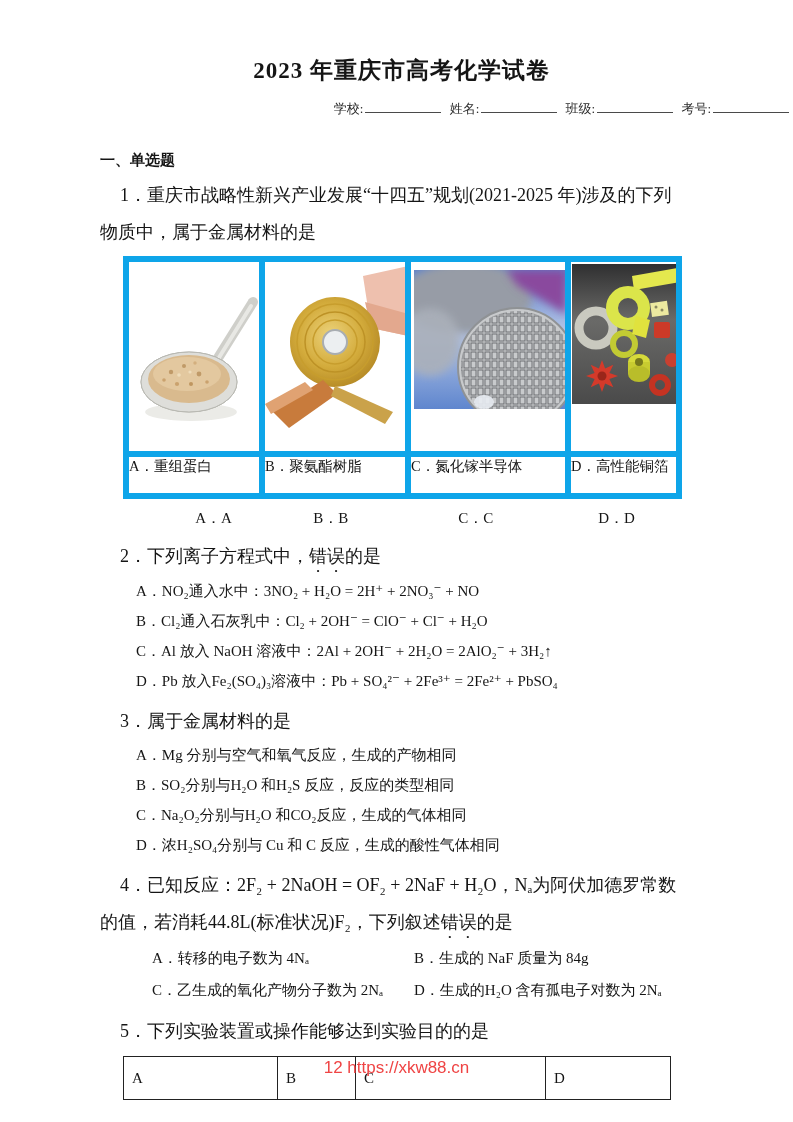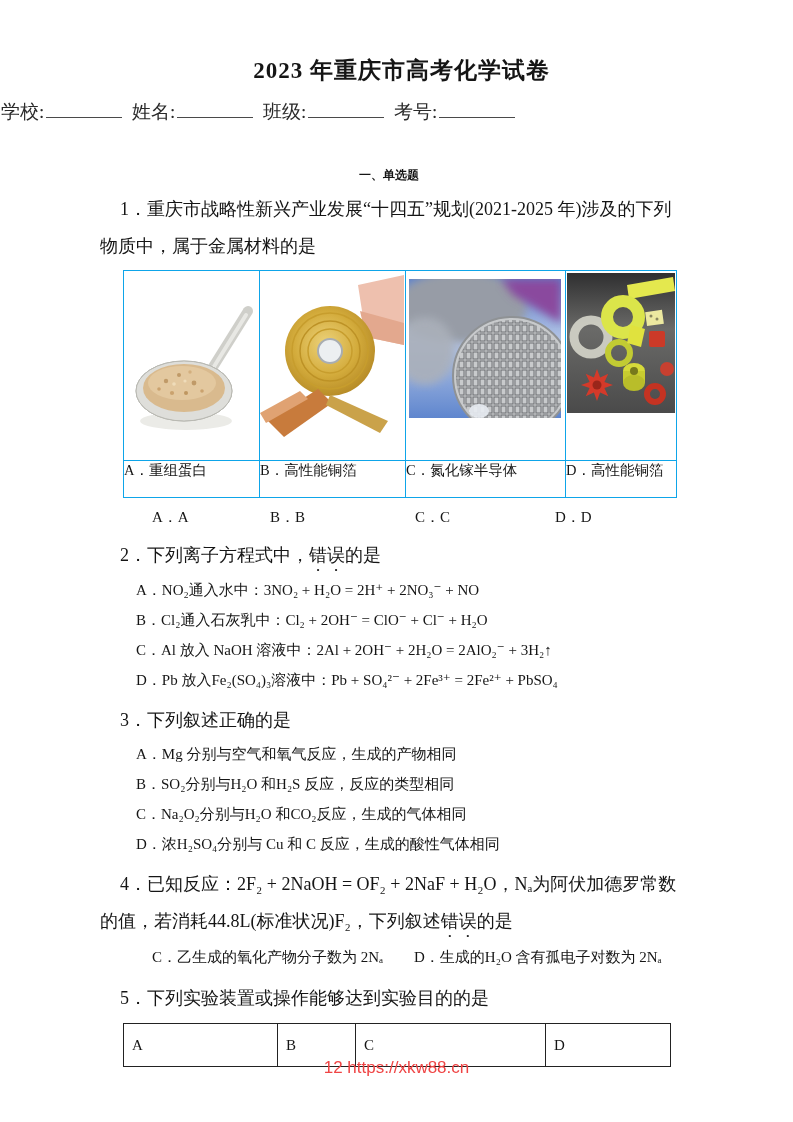--- a/index.html
+++ b/index.html
@@ -3,37 +3,37 @@
 <meta charset="utf-8">
 <style>
   html,body { margin:0; padding:0; background:#ffffff; }
   .page {
     position:relative; width:793px; height:1122px; margin:0 auto;
     background:#ffffff; overflow:hidden;
     font-family:"Liberation Serif","DejaVu Serif",serif; color:#151515;
   }
   .title { margin:0; padding-top:56px; text-align:center;
     font-size:23px; font-weight:bold; letter-spacing:1px; line-height:30px;padding-left:10px; }
-  .info-line { margin-top:13px; text-align:left; font-size:19px; color:#2a2a2a; white-space:nowrap; }
+  .info-line { margin-top:13px; text-align:right; font-size:13px; color:#2a2a2a; white-space:nowrap; }
   .info-line .fld { margin:0 1px; }
   .blank { display:inline-block; width:76px; height:13px; border-bottom:1px solid #4a4a4a; margin:0 3px 0 2px; }
   .content { margin-left:100px; width:578px; }
-  .section-heading { margin-top:42px; font-size:12px; font-weight:bold;text-align:center; }
+  .section-heading { margin-top:33px; font-size:15px; font-weight:bold; }
   .q-text { font-size:18px; line-height:37px; margin:7px 0 0 0; text-indent:20px; }
   .opt { font-size:15px; line-height:30px; margin-left:36px; }
   .em { text-emphasis:filled dot #151515; -webkit-text-emphasis:filled dot #151515;
         text-emphasis-position:under right; -webkit-text-emphasis-position:under; }
   
   .img-table { border-collapse:collapse; table-layout:fixed; width:553px; margin:5px 0 0 23px; }
-  .img-table td { border:1px solid #0ea5e9; padding:0; vertical-align:top; overflow:hidden; background:#fff; }
+  .img-table td { border:6px solid #0ea5e9; padding:0; vertical-align:top; overflow:hidden; background:#fff; }
   .photo-cell { height:189px; }
   .label-cell { height:36px; font-size:14.5px; padding:0 0 0 7px; vertical-align:middle; }
   .photo { display:block; }
   
-  .opt-row { display:flex; margin:6px 0 0 52px; font-size:15px; line-height:26px; }
+  .opt-row { display:flex; margin:6px 0 0 52px; font-size:15px; line-height:26px;justify-content:center; }
   .opt-row .c1 { width:118px; } .opt-row .c2 { width:145px; } .opt-row .c3 { width:140px; }
   
   .opt-grid { display:grid; grid-template-columns:262px auto; margin-left:52px;
     font-size:15px; line-height:32px; }
   
   .q5-table { border-collapse:collapse; table-layout:fixed; width:547px; margin:6px 0 0 23px; }
   .q5-table td { border:1px solid #222; height:40px; font-size:15px; padding-left:8px; vertical-align:middle; }
   .footer { position:absolute; left:0; top:1058px; width:100%; text-align:center;
     font-family:"Liberation Sans","DejaVu Sans",sans-serif; font-size:17px; color:#ef4444; }
 </style>
@@ -160,21 +160,21 @@
               <circle cx="67" cy="98" r="4" fill="#77791c"></circle>
               <polygon points="46,112 37.4,115.1 41.3,123.3 33.1,119.4 30,128 26.9,119.4 18.7,123.3 22.6,115.1 14,112 22.6,108.9 18.7,100.7 26.9,104.6 30,96 33.1,104.6 41.3,100.7 37.4,108.9" fill="#d43a2a"></polygon>
               <circle cx="30" cy="112" r="4.5" fill="#99261a"></circle>
               <circle cx="88" cy="121" r="8" fill="none" stroke="#c53322" stroke-width="6"></circle>
               <circle cx="100" cy="96" r="7" fill="#c84030"></circle>
             </svg>
           </td>
         </tr>
         <tr>
           <td class="label-cell">A．重组蛋白</td>
-          <td class="label-cell">B．高性能铜箔</td>
+          <td class="label-cell">B．聚氨酯树脂</td>
           <td class="label-cell">C．氮化镓半导体</td>
           <td class="label-cell">D．高性能铜箔</td>
         </tr>
       </tbody>
         </table>
 
       <div class="opt-row">
         <span class="c1">A．A</span>
         <span class="c2">B．B</span>
         <span class="c3">C．C</span>
@@ -184,30 +184,32 @@
 
     <div>
       <p class="q-text"><span>2．</span><span>下列离子方程式中，</span><span class="em">错误</span><span>的是</span></p>
       <div class="opt">A．NO₂通入水中：3NO₂ + H₂O = 2H⁺ + 2NO₃⁻ + NO</div>
       <div class="opt">B．Cl₂通入石灰乳中：Cl₂ + 2OH⁻ = ClO⁻ + Cl⁻ + H₂O</div>
       <div class="opt">C．Al 放入 NaOH 溶液中：2Al + 2OH⁻ + 2H₂O = 2AlO₂⁻ + 3H₂↑</div>
       <div class="opt">D．Pb 放入Fe₂(SO₄)₃溶液中：Pb + SO₄²⁻ + 2Fe³⁺ = 2Fe²⁺ + PbSO₄</div>
     </div>
 
     <div>
-      <p class="q-text"><span>3．</span><span>下列叙述正确的是</span></p>
+      <p class="q-text"><span>3．</span><span>属于金属材料的是</span></p>
       <div class="opt">A．Mg 分别与空气和氧气反应，生成的产物相同</div>
       <div class="opt">B．SO₂分别与H₂O 和H₂S 反应，反应的类型相同</div>
       <div class="opt">C．Na₂O₂分别与H₂O 和CO₂反应，生成的气体相同</div>
       <div class="opt">D．浓H₂SO₄分别与 Cu 和 C 反应，生成的酸性气体相同</div>
     </div>
 
     <div>
       <p class="q-text"><span>4．</span><span>已知反应：2F₂ + 2NaOH = OF₂ + 2NaF + H₂O，Nₐ为阿伏加德罗常数的值，若消耗44.8L(标准状况)F₂，下列叙述</span><span class="em">错误</span><span>的是</span></p>
       <div class="opt-grid">
+        <div>A．转移的电子数为 4Nₐ</div>
+        <div>B．生成的 NaF 质量为 84g</div>
         <div>C．乙生成的氧化产物分子数为 2Nₐ</div>
         <div>D．生成的H₂O 含有孤电子对数为 2Nₐ</div>
       </div>
     </div>
 
     <div>
       <p class="q-text"><span>5．</span><span>下列实验装置或操作能够达到实验目的的是</span></p>
       <table class="q5-table">
         <colgroup>
             <col style="width:154px">

